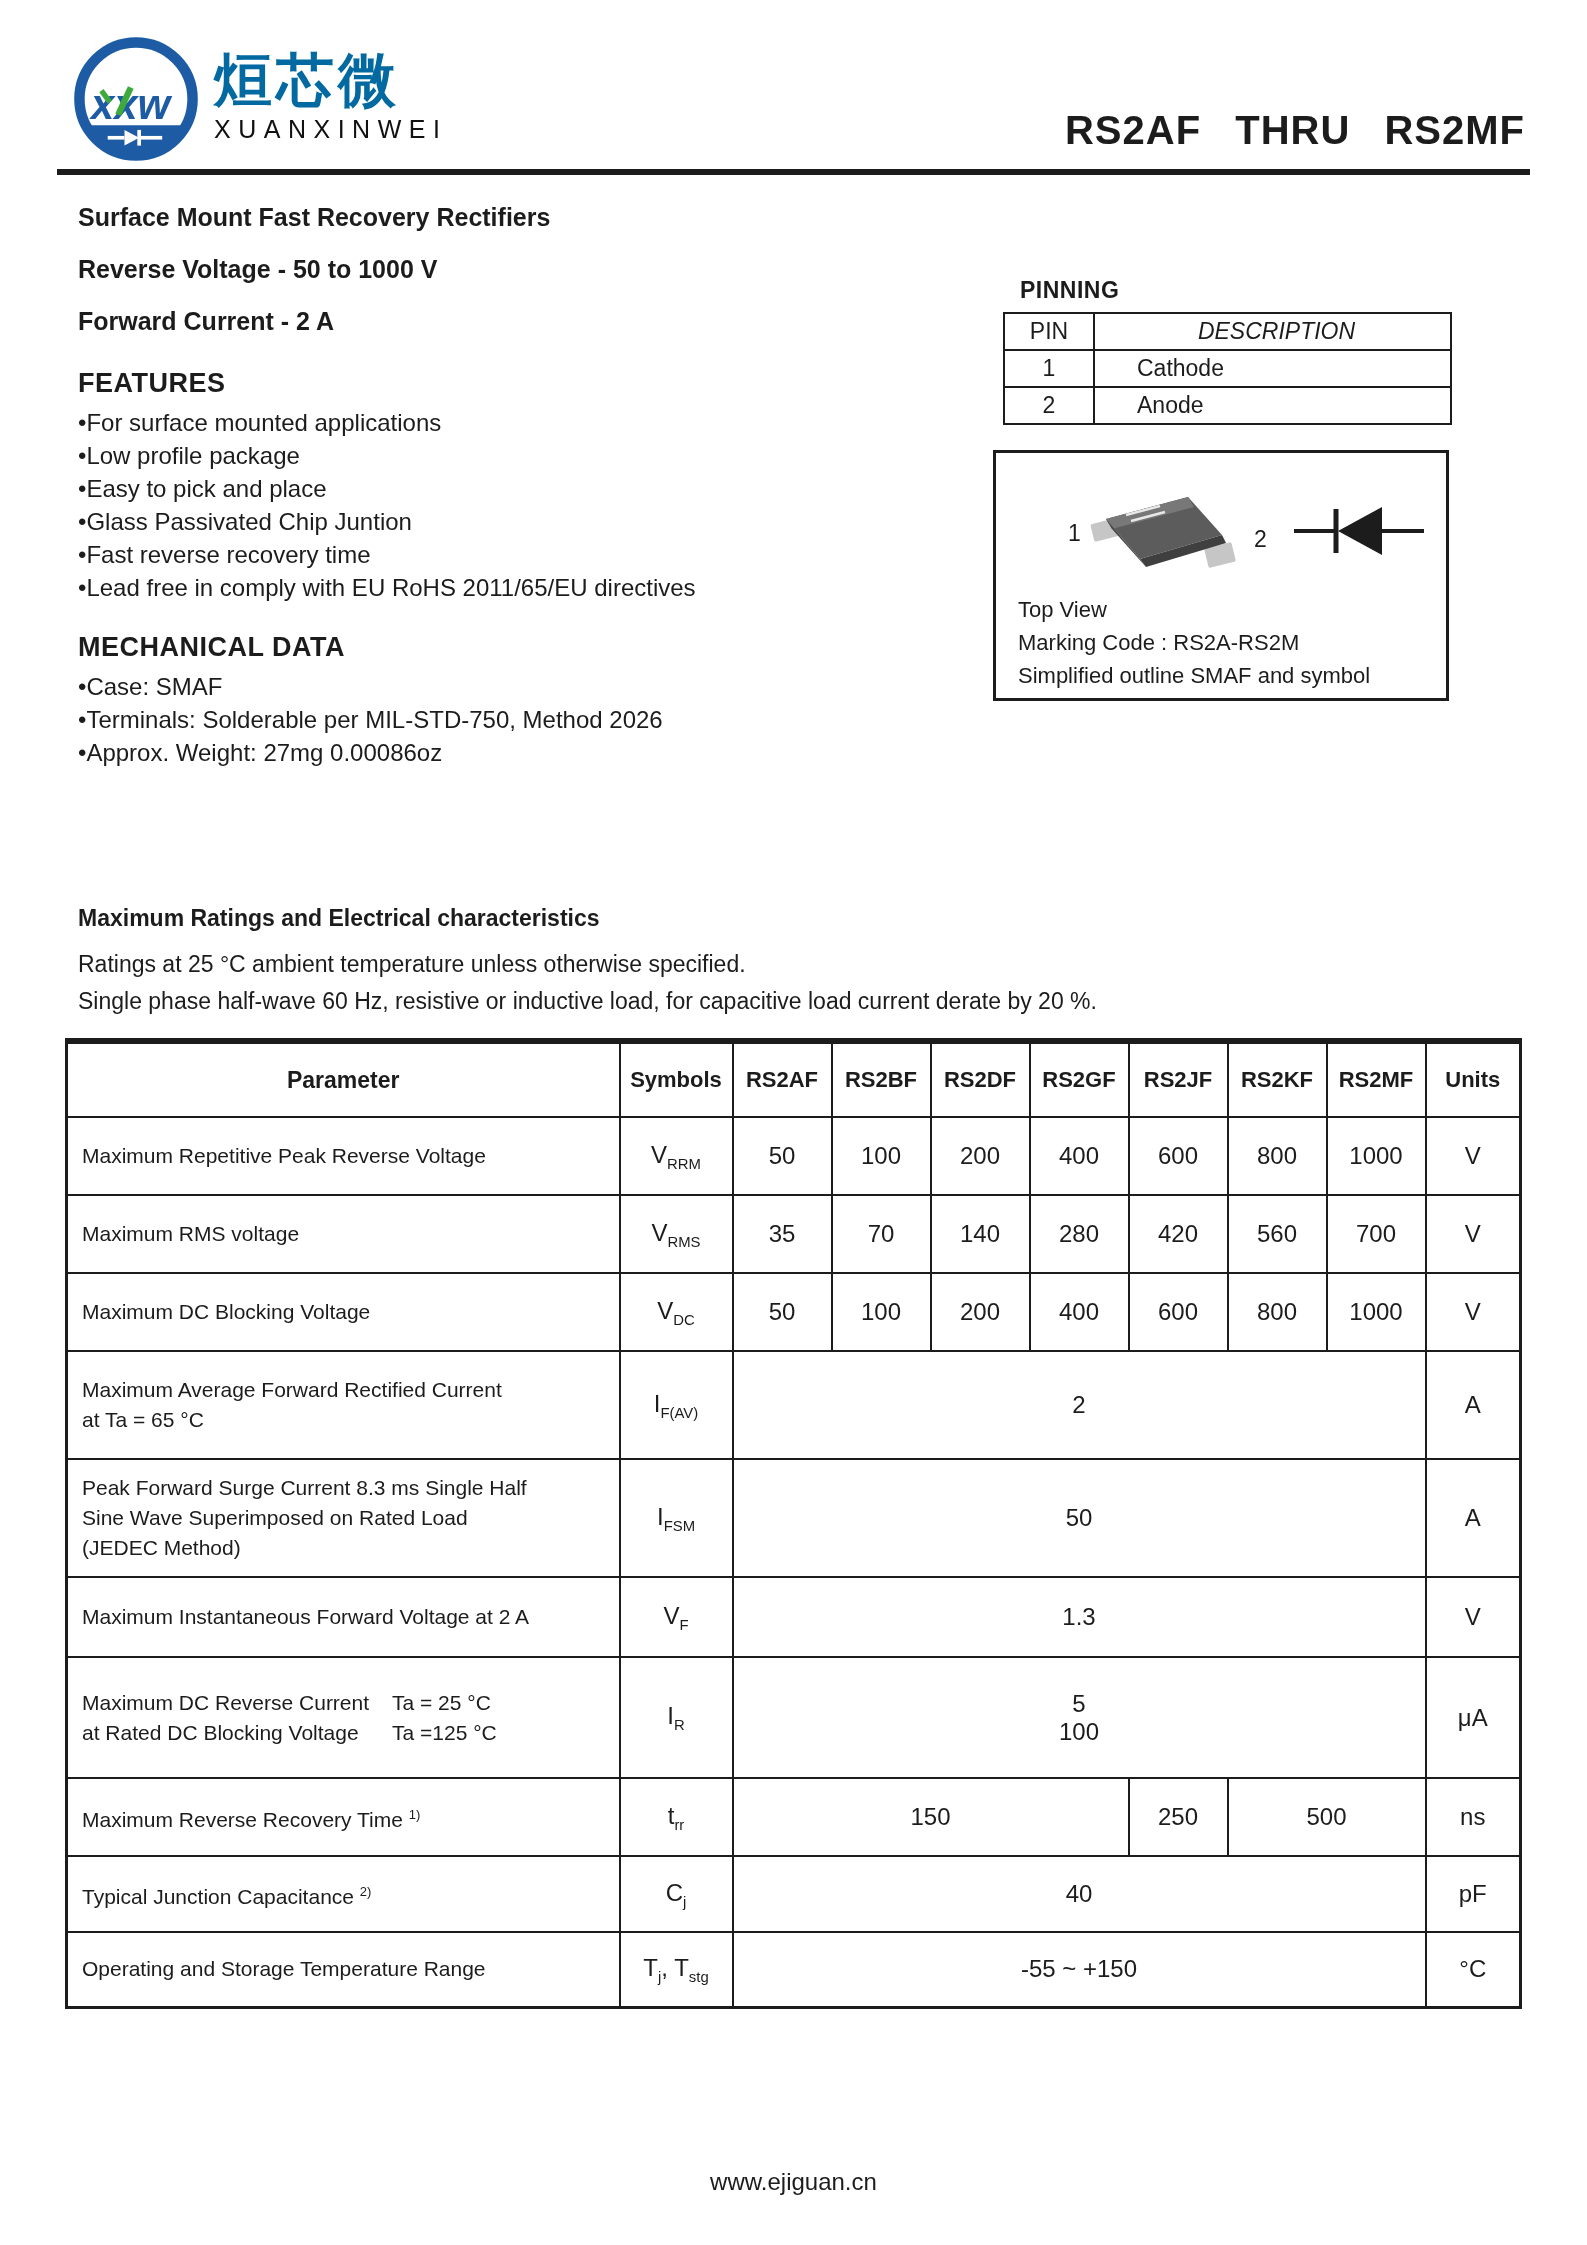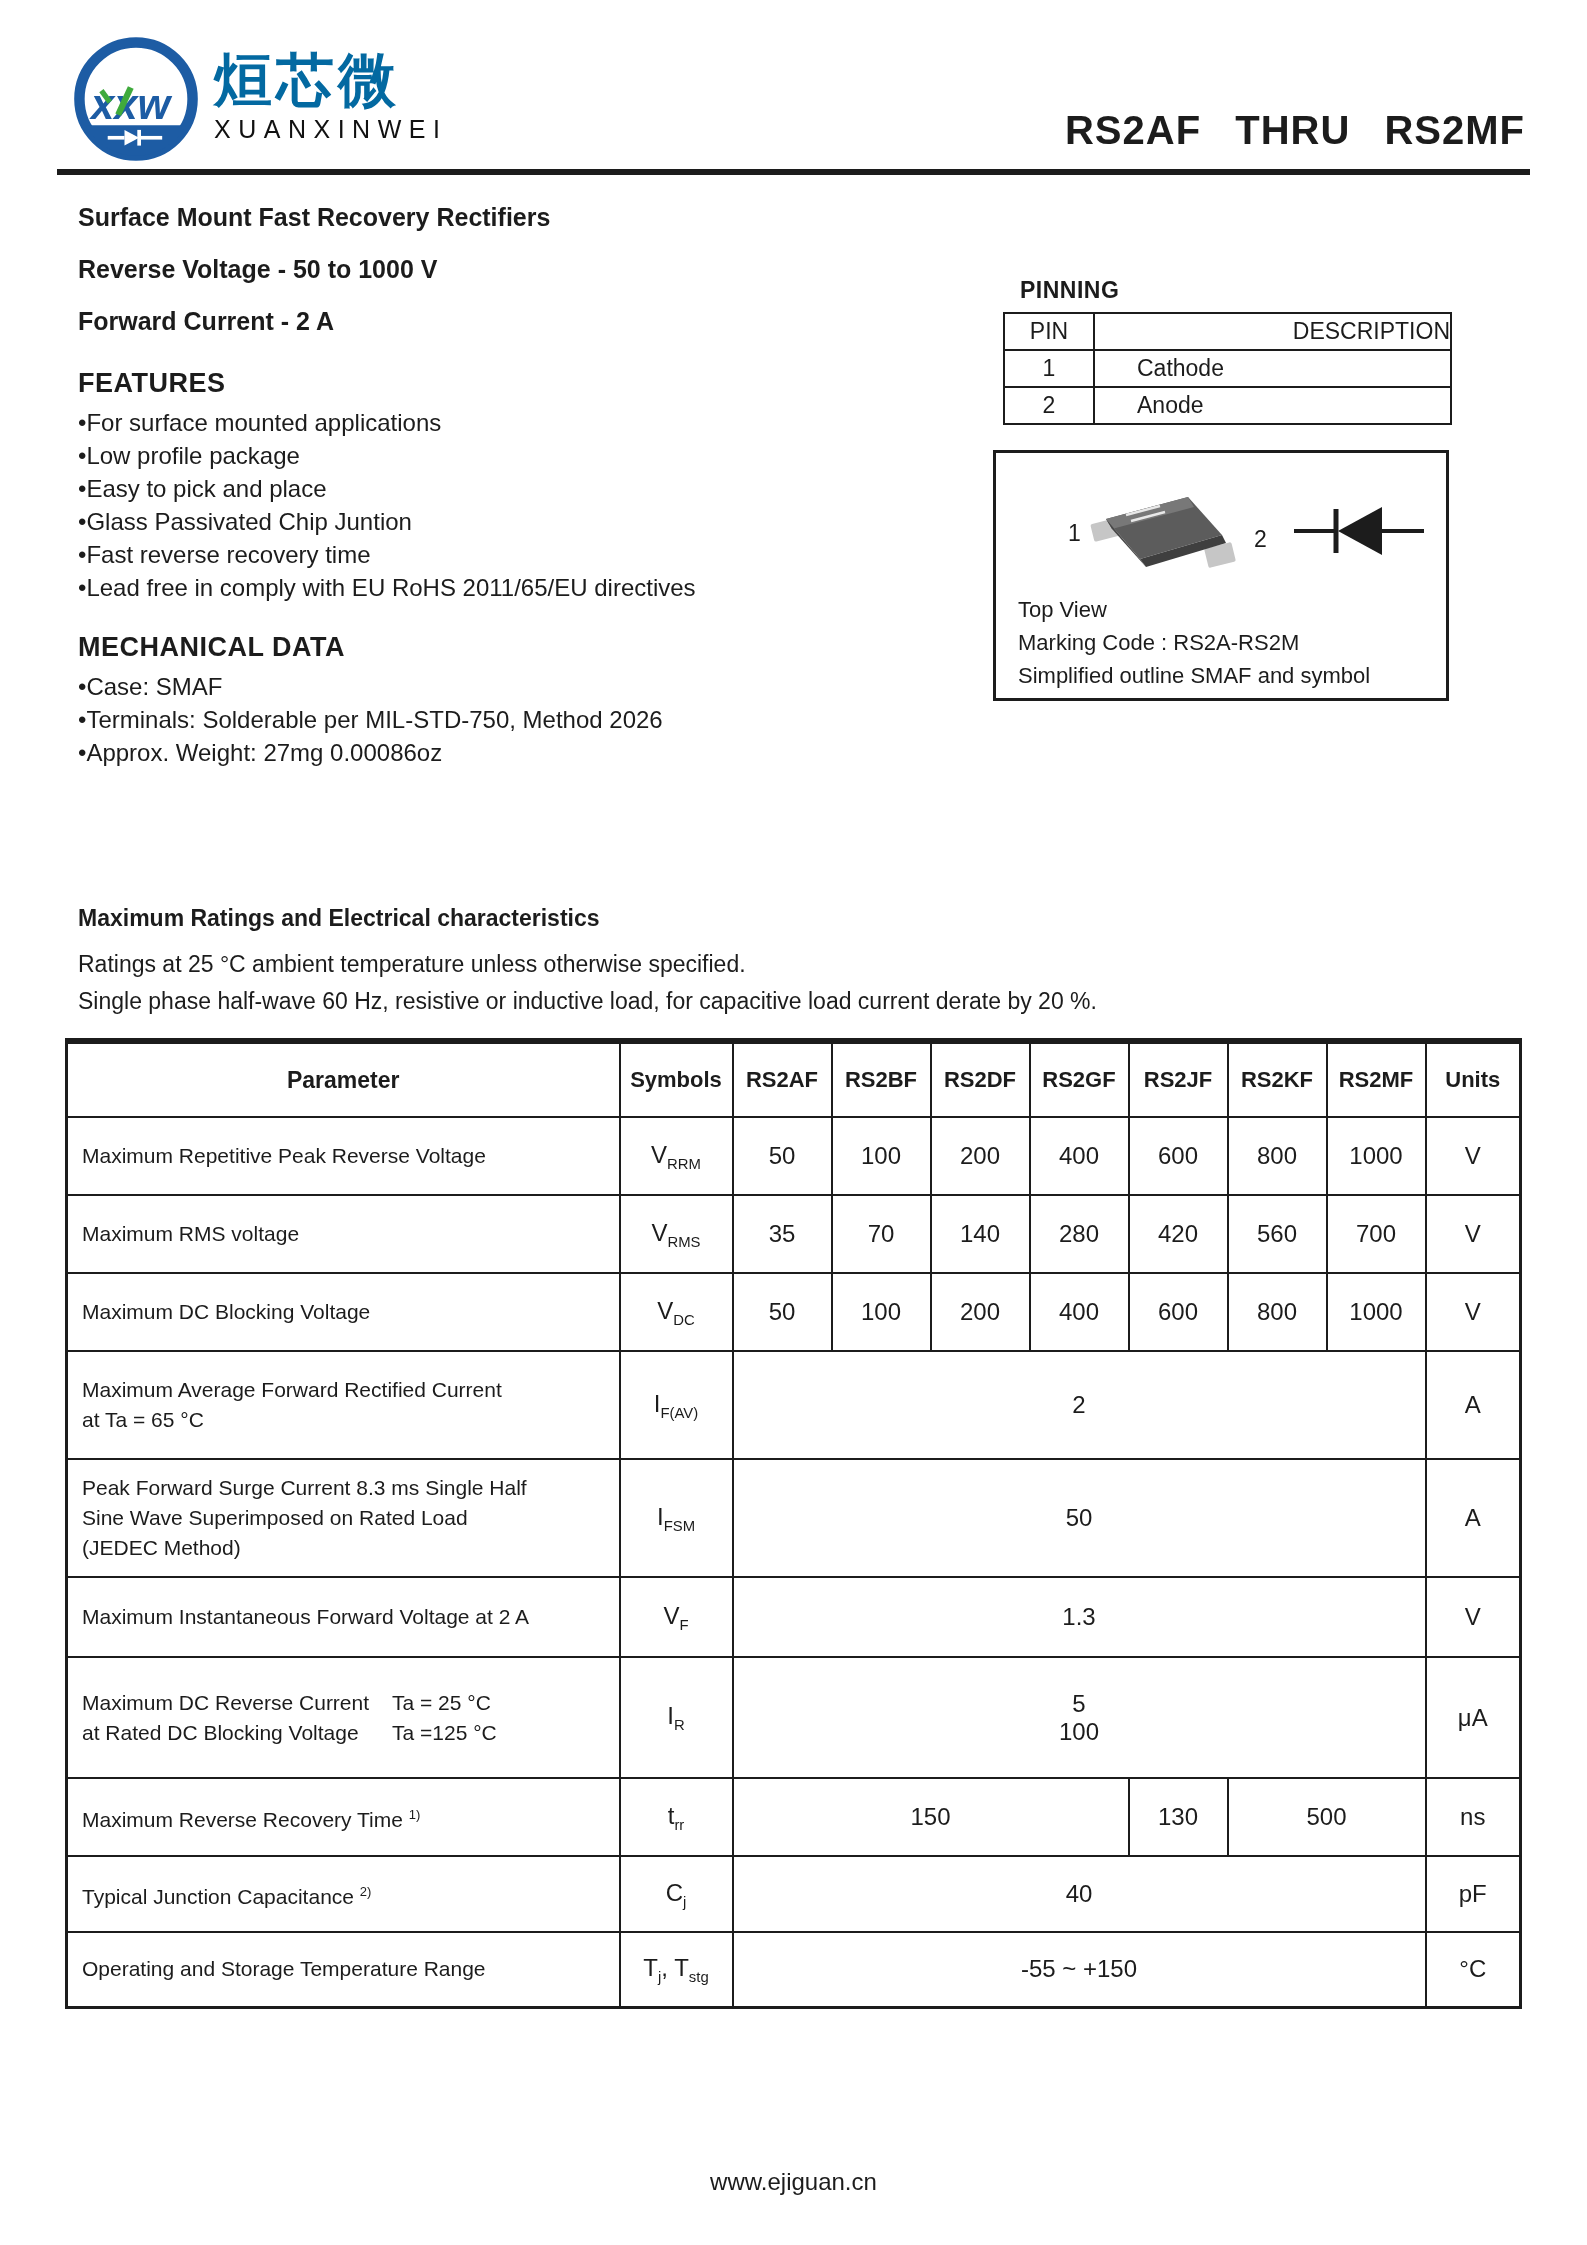--- a/index.html
+++ b/index.html
@@ -27,21 +27,21 @@
   ul.bullets li { font-size: 24px; line-height: 33px; }
   ul.bullets li::before { content: "\2022 "; }
   .mechanical { position: absolute; left: 78px; top: 632px; }
 
   
   .pinning-title { position: absolute; left: 1020px; top: 277px; font-size: 23px; font-weight: bold; letter-spacing: 0.5px; }
   table.pin-table { position: absolute; left: 1003px; top: 312px; width: 449px; border-collapse: collapse; table-layout: fixed; }
   table.pin-table th, table.pin-table td { border: 2px solid #1c1c1c; height: 37px; font-size: 23px; font-weight: normal; }
   table.pin-table .c-pin { width: 90px; text-align: center; }
   table.pin-table .c-desc { text-align: left; padding-left: 42px; }
-  table.pin-table th.c-desc { text-align: right; padding-left: 8px; }
+  table.pin-table th.c-desc { text-align: center; padding-left: 8px; font-style: italic; }
 
   .package-box { position: absolute; left: 993px; top: 450px; width: 456px; height: 251px; border: 3px solid #1c1c1c; }
   .package-row { position: absolute; left: 14px; top: 20px; width: 424px; height: 120px; }
   .pkg-captions { position: absolute; left: 22px; top: 140px; }
   .pkg-caption { font-size: 22px; line-height: 33px; }
 
   
   .ratings-head { position: absolute; left: 78px; top: 905px; }
   .ratings-title { font-size: 23px; font-weight: bold; margin-bottom: 14px; }
   .ratings-note { font-size: 23px; line-height: 37px; }
@@ -275,21 +275,21 @@
         <td class="c-val" colspan="7">
           <div>5</div>
           <div>100</div>
         </td>
         <td class="c-unit">μA</td>
       </tr>
       <tr class="r-std">
         <td class="c-param">Maximum Reverse Recovery Time <sup>1)</sup></td>
         <td class="c-sym">t<sub>rr</sub></td>
         <td class="c-val" colspan="4">150</td>
-        <td class="c-val">130</td>
+        <td class="c-val">250</td>
         <td class="c-val" colspan="2">500</td>
         <td class="c-unit">ns</td>
       </tr>
       <tr style="height:76px">
         <td class="c-param">Typical Junction Capacitance <sup>2)</sup></td>
         <td class="c-sym">C<sub>j</sub></td>
         <td class="c-val" colspan="7">40</td>
         <td class="c-unit">pF</td>
       </tr>
       <tr style="height:75px">

